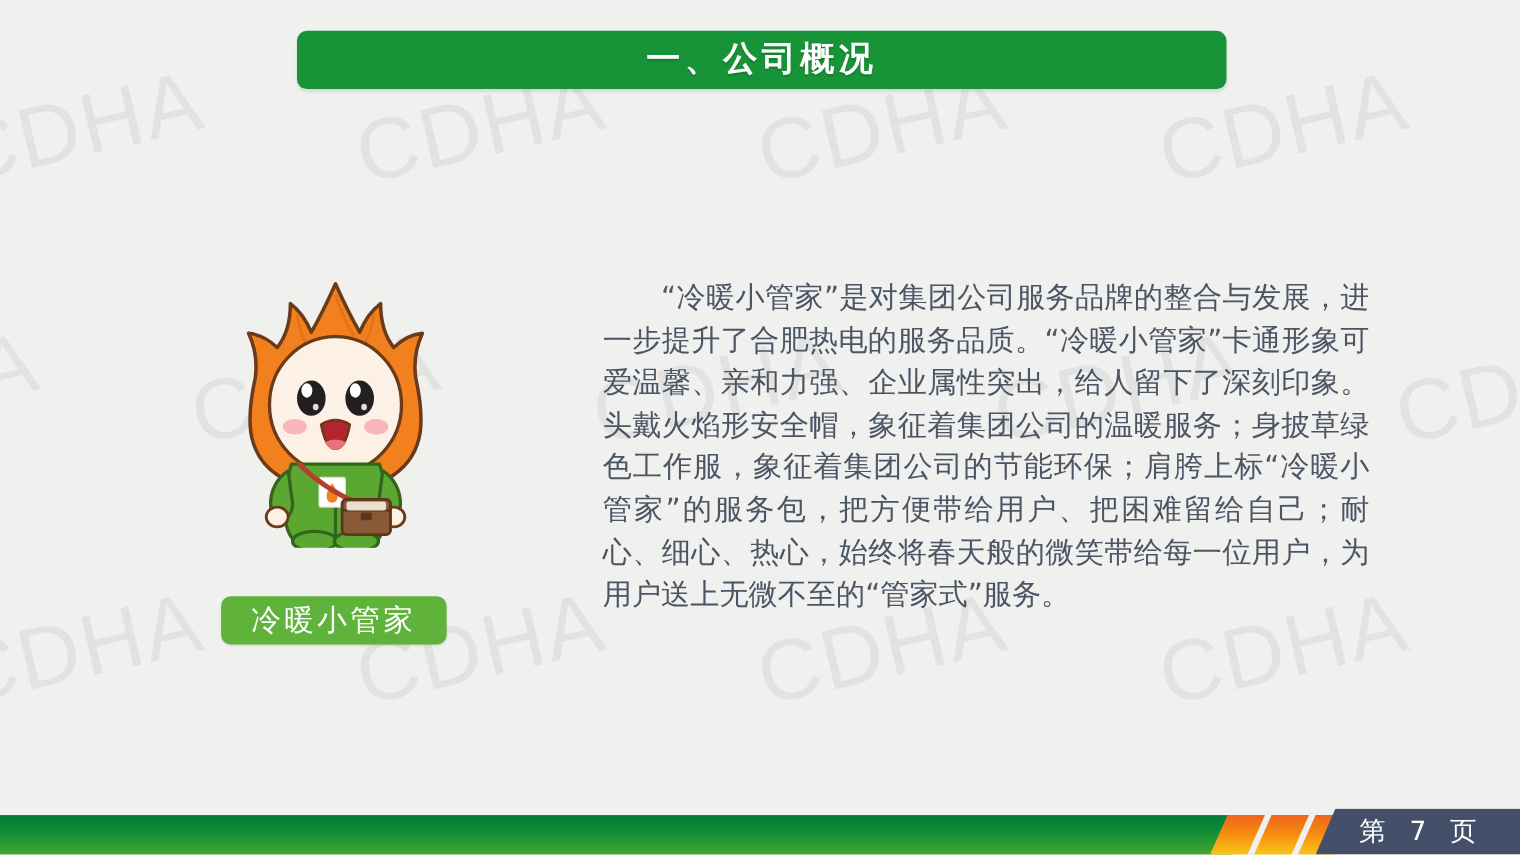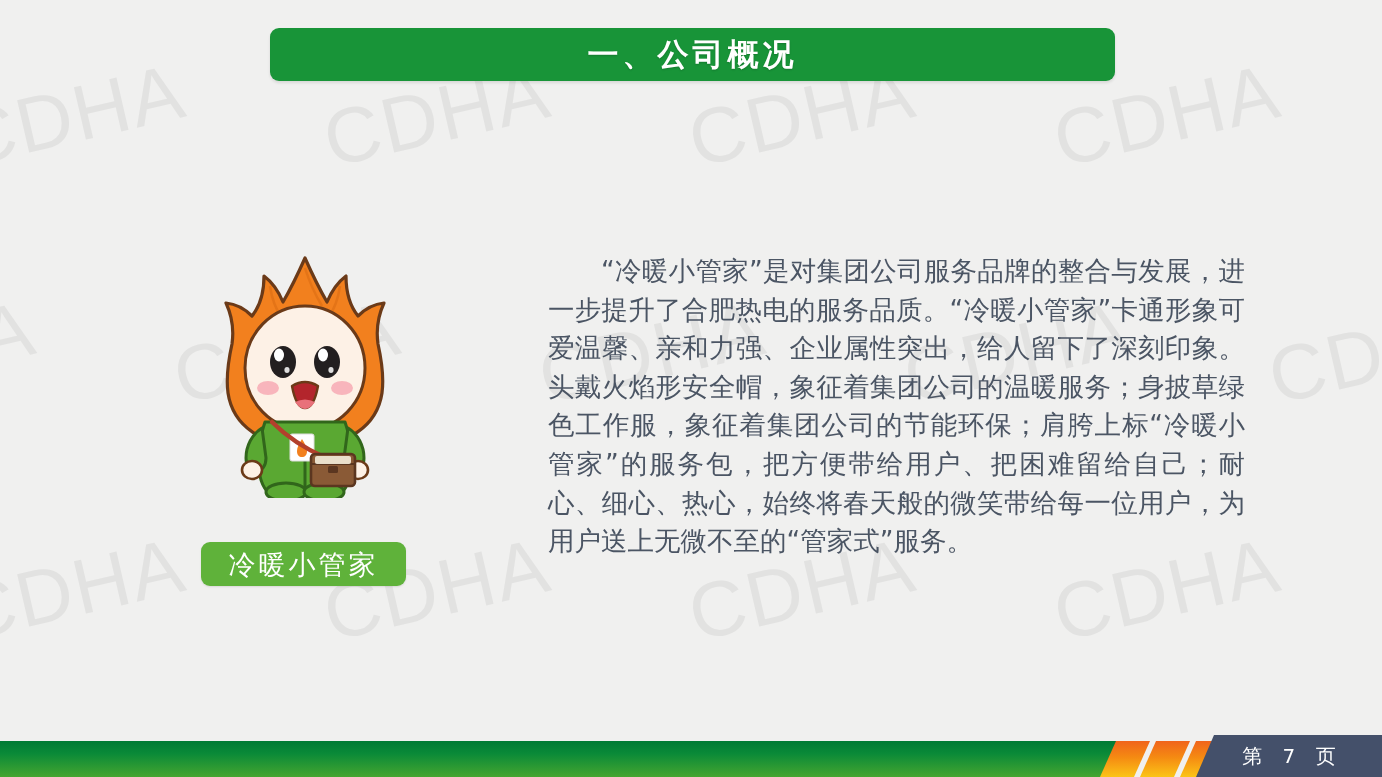--- a/index.html
+++ b/index.html
@@ -134,21 +134,21 @@
     width:186px; height:42px;
     background:#44506a;
     clip-path:polygon(18px 0, 186px 0, 186px 42px, 0 42px);
   }
   #footer-page {
     position:absolute;
     left:1196px; top:0;
     width:186px; height:42px;
     display:flex; align-items:center; justify-content:center;
     color:#ffffff;
-    font-size:20px;
+    font-size:24px;
     letter-spacing:7px;
     text-indent:7px;
     font-family:"DejaVu Sans","Liberation Sans",sans-serif;
   }
 </style>
 </head>
 <body>
 
 <div id="slide">
 

